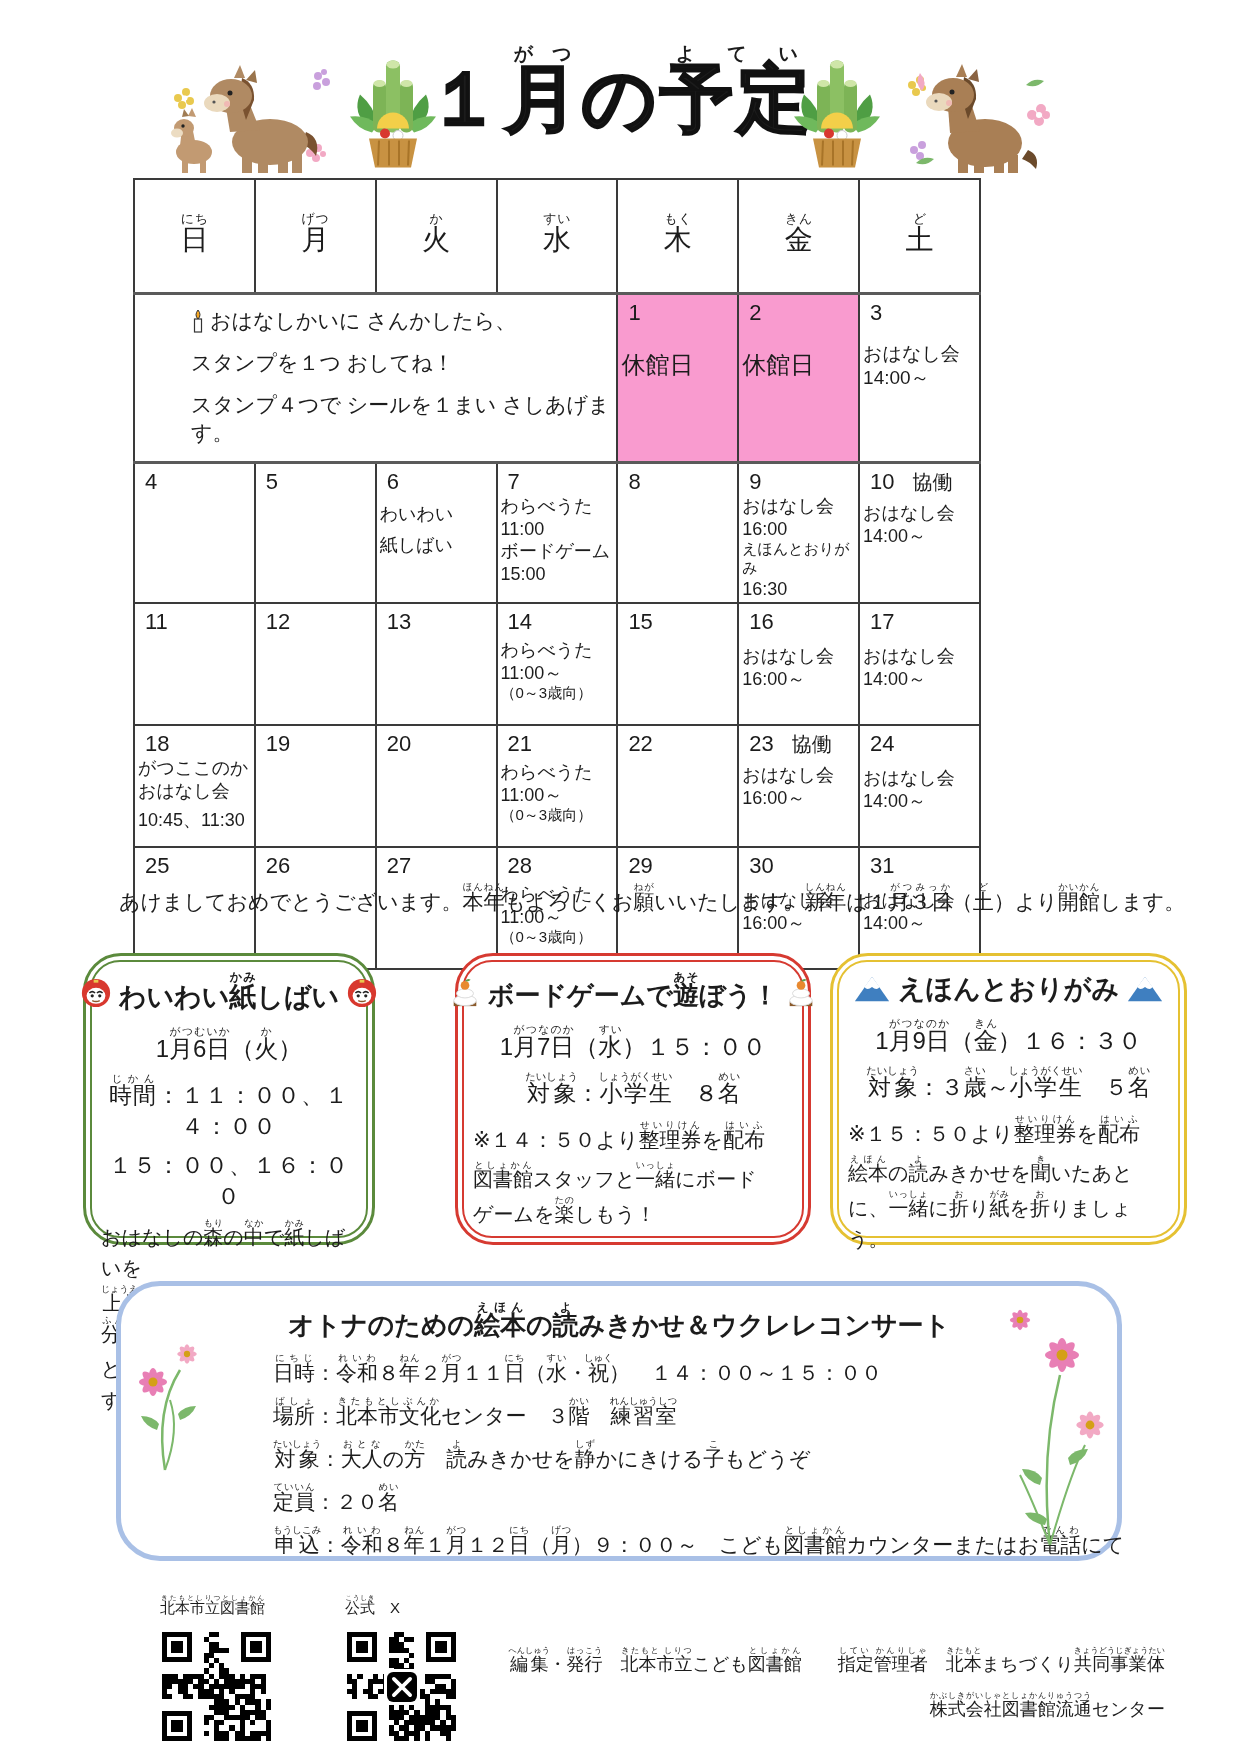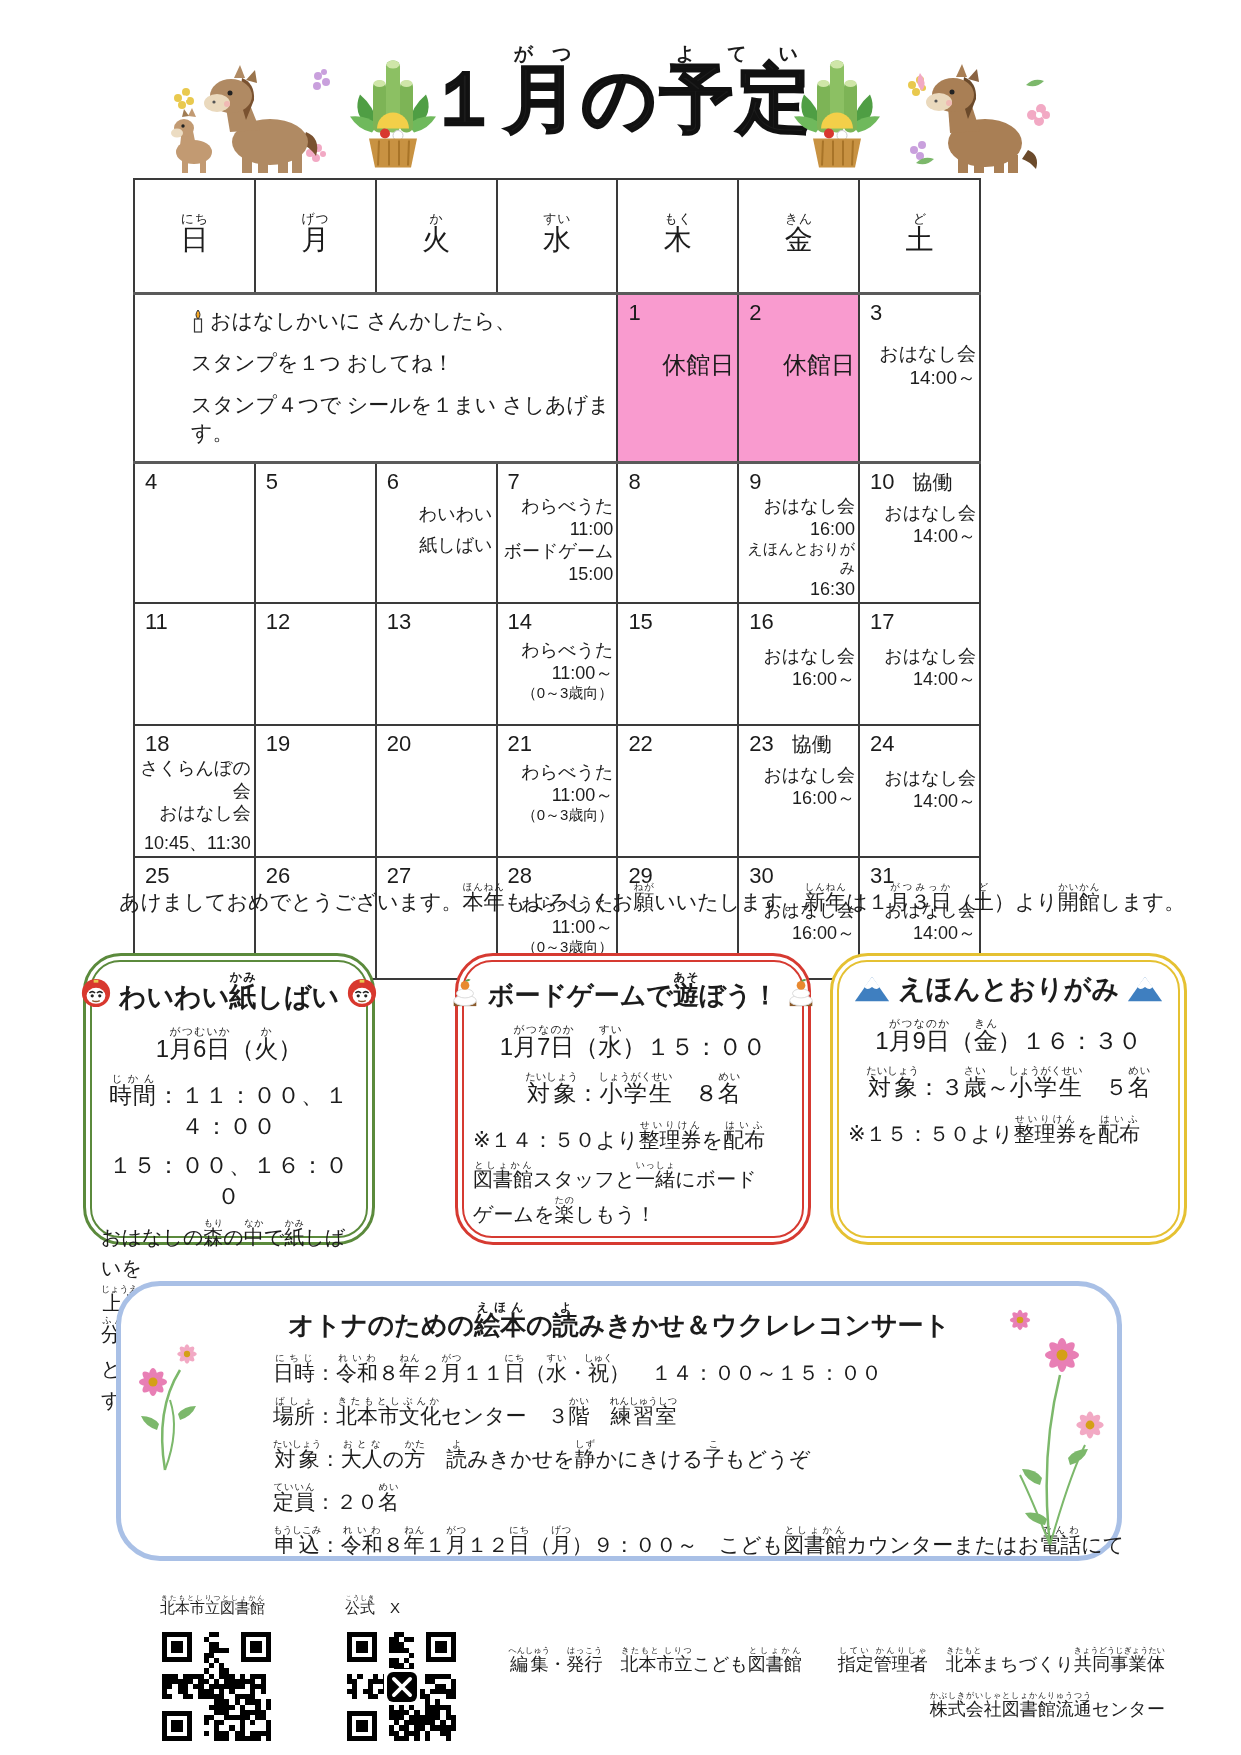--- a/index.html
+++ b/index.html
@@ -21,21 +21,21 @@
   
   .cal{position:absolute;left:133px;top:178px;width:848px;border-collapse:collapse;table-layout:fixed;}
   .cal th,.cal td{border:2px solid #3a3a3a;}
   .cal th{height:110px;font-size:28px;font-weight:500;text-align:center;vertical-align:middle;margin-left:36px;}
   .cal th rt{font-size:13px;}
   .cal tr.hrow th{border-bottom:3px solid #5a5a5a;}
   .cal td{height:116px;vertical-align:top;padding:2px 3px;}
   .cal tr.w1 td{border-bottom:3px solid #5a5a5a;}
   .dnum{display:flex;align-items:baseline;gap:18px;font-size:22px;padding:3px 0 0 7px;}
   .dnum .tag{font-size:20px;}
-  .ev{font-size:18px;line-height:1.25;text-align:right;}
+  .ev{font-size:18px;line-height:1.25;text-align:left;}
   .ev.sm{font-size:15px;}
   td.closed{background:#f99bcf;}
   td.closed .ev{margin-top:24px;font-size:24px;}
   td.d3 .ev{font-size:19px;}
   td.d3 .ev.gap{margin-top:16px;}
   .note-cell{padding:12px 6px 0 56px !important;}
   .note-line{font-size:21px;margin-bottom:14px;display:flex;align-items:center;gap:5px;}
   .candle{width:14px;height:24px;flex:0 0 auto;}
 
   
@@ -359,21 +359,21 @@
             </div>
         <div class="ev" style="margin-top:10px">おはなし会</div>
         <div class="ev">14:00～</div>
       </td>
     </tr>
     <tr>
       <td>
         <div class="dnum">
               <span>18</span>
             </div>
-        <div class="ev">さくらんぼの会</div>
+        <div class="ev">がつここのか</div>
         <div class="ev">おはなし会</div>
         <div class="ev" style="margin-top:7px">10:45、11:30</div>
       </td>
       <td>
             <div class="dnum">
               <span>19</span>
             </div>
           </td>
       <td>
             <div class="dnum">
@@ -532,20 +532,24 @@
         </svg>
         <span>えほんとおりがみ</span>
         <svg class="b-icon" style="width:38px" viewBox="0 0 40 30">
           <path d="M20 2 L38 28 L2 28 Z" fill="#3f7fc0"></path>
           <path d="M20 2 L28 13 Q25 17 20 13 Q15 17 12 13 Z" fill="#fff"></path>
         </svg>
       </div>
       <div class="b-date">1<ruby>月9日<rt>がつなのか</rt></ruby>（<ruby>金<rt>きん</rt></ruby>）１６：３０</div>
       <div class="b-line"><ruby>対象<rt>たいしょう</rt></ruby>：３<ruby>歳<rt>さい</rt></ruby>～<ruby>小学生<rt>しょうがくせい</rt></ruby>　５<ruby>名<rt>めい</rt></ruby></div>
       <div class="b-note">※１５：５０より<ruby>整理券<rt>せいりけん</rt></ruby>を<ruby>配布<rt>はいふ</rt></ruby></div>
+      <div class="b-desc">
+        <div><ruby>絵本<rt>えほん</rt></ruby>の<ruby>読<rt>よ</rt></ruby>みきかせを<ruby>聞<rt>き</rt></ruby>いたあと</div>
+        <div>に、<ruby>一緒<rt>いっしょ</rt></ruby>に<ruby>折<rt>お</rt></ruby>り<ruby>紙<rt>がみ</rt></ruby>を<ruby>折<rt>お</rt></ruby>りましょう。</div>
+      </div>
     </div>
   </div>
 
   <div class="concert">
     <div class="c-title">オトナのための<ruby>絵本<rt>えほん</rt></ruby>の<ruby>読<rt>よ</rt></ruby>みきかせ＆ウクレレコンサート</div>
     <div class="c-body">
       <div class="cl"><ruby>日時<rt>にちじ</rt></ruby>：<ruby>令和<rt>れいわ</rt></ruby>８<ruby>年<rt>ねん</rt></ruby>２<ruby>月<rt>がつ</rt></ruby>１１<ruby>日<rt>にち</rt></ruby>（<ruby>水<rt>すい</rt></ruby>・<ruby>祝<rt>しゅく</rt></ruby>）　１４：００～１５：００</div>
       <div class="cl"><ruby>場所<rt>ばしょ</rt></ruby>：<ruby>北本市文化<rt>きたもとしぶんか</rt></ruby>センター　３<ruby>階<rt>かい</rt></ruby>　<ruby>練習室<rt>れんしゅうしつ</rt></ruby></div>
       <div class="cl"><ruby>対象<rt>たいしょう</rt></ruby>：<ruby>大人<rt>おとな</rt></ruby>の<ruby>方<rt>かた</rt></ruby>　<ruby>読<rt>よ</rt></ruby>みきかせを<ruby>静<rt>しず</rt></ruby>かにきける<ruby>子<rt>こ</rt></ruby>もどうぞ</div>
       <div class="cl"><ruby>定員<rt>ていいん</rt></ruby>：２０<ruby>名<rt>めい</rt></ruby></div>

